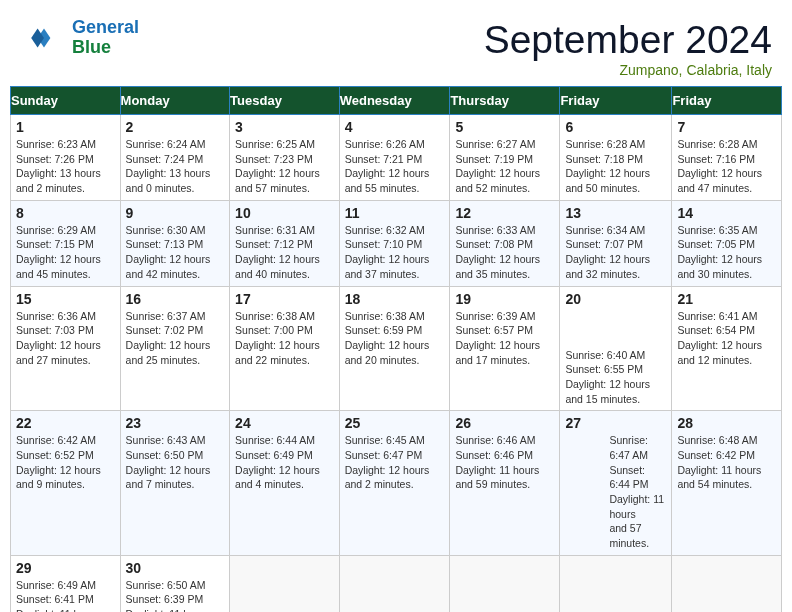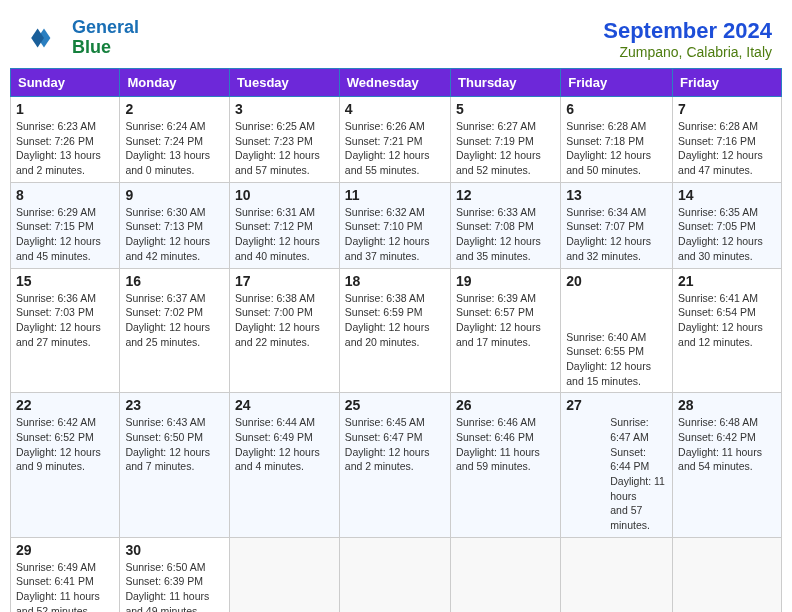--- a/index.html
+++ b/index.html
@@ -28,39 +28,39 @@
       color: #333;
       line-height: 1.1;
     }
     .logo-text span { color: #1a6fb5; }
     .logo-icon {
       width: 32px;
       height: 32px;
     }
     .title-block { text-align: right; }
     .month-title {
-      font-size: 22px;
-      font-weight: bold;
-      color: #1d4ed8;
+      font-size: 39px;
+      font-weight: normal;
+      color: #0f172a;
     }
     .location {
       font-size: 14px;
       color: #4d7c0f;
     }
     .calendar {
       width: 100%;
       border-collapse: collapse;
       border: 1px solid #bbb;
       font-size: 11px;
     }
     .calendar th {
-      background: #6d28d9;
+      background: #14532d;
       color: #fff;
       text-align: left;
-      padding: 6px 7px;
+      padding: 6px 0;
       font-size: 13px;
       font-weight: bold;
       border: 1px solid #2a7fc1;
     }
     .calendar td {
       vertical-align: top;
       border: 1px solid #ccc;
       padding: 4px 5px;
       width: 113px;
       min-height: 80px;

